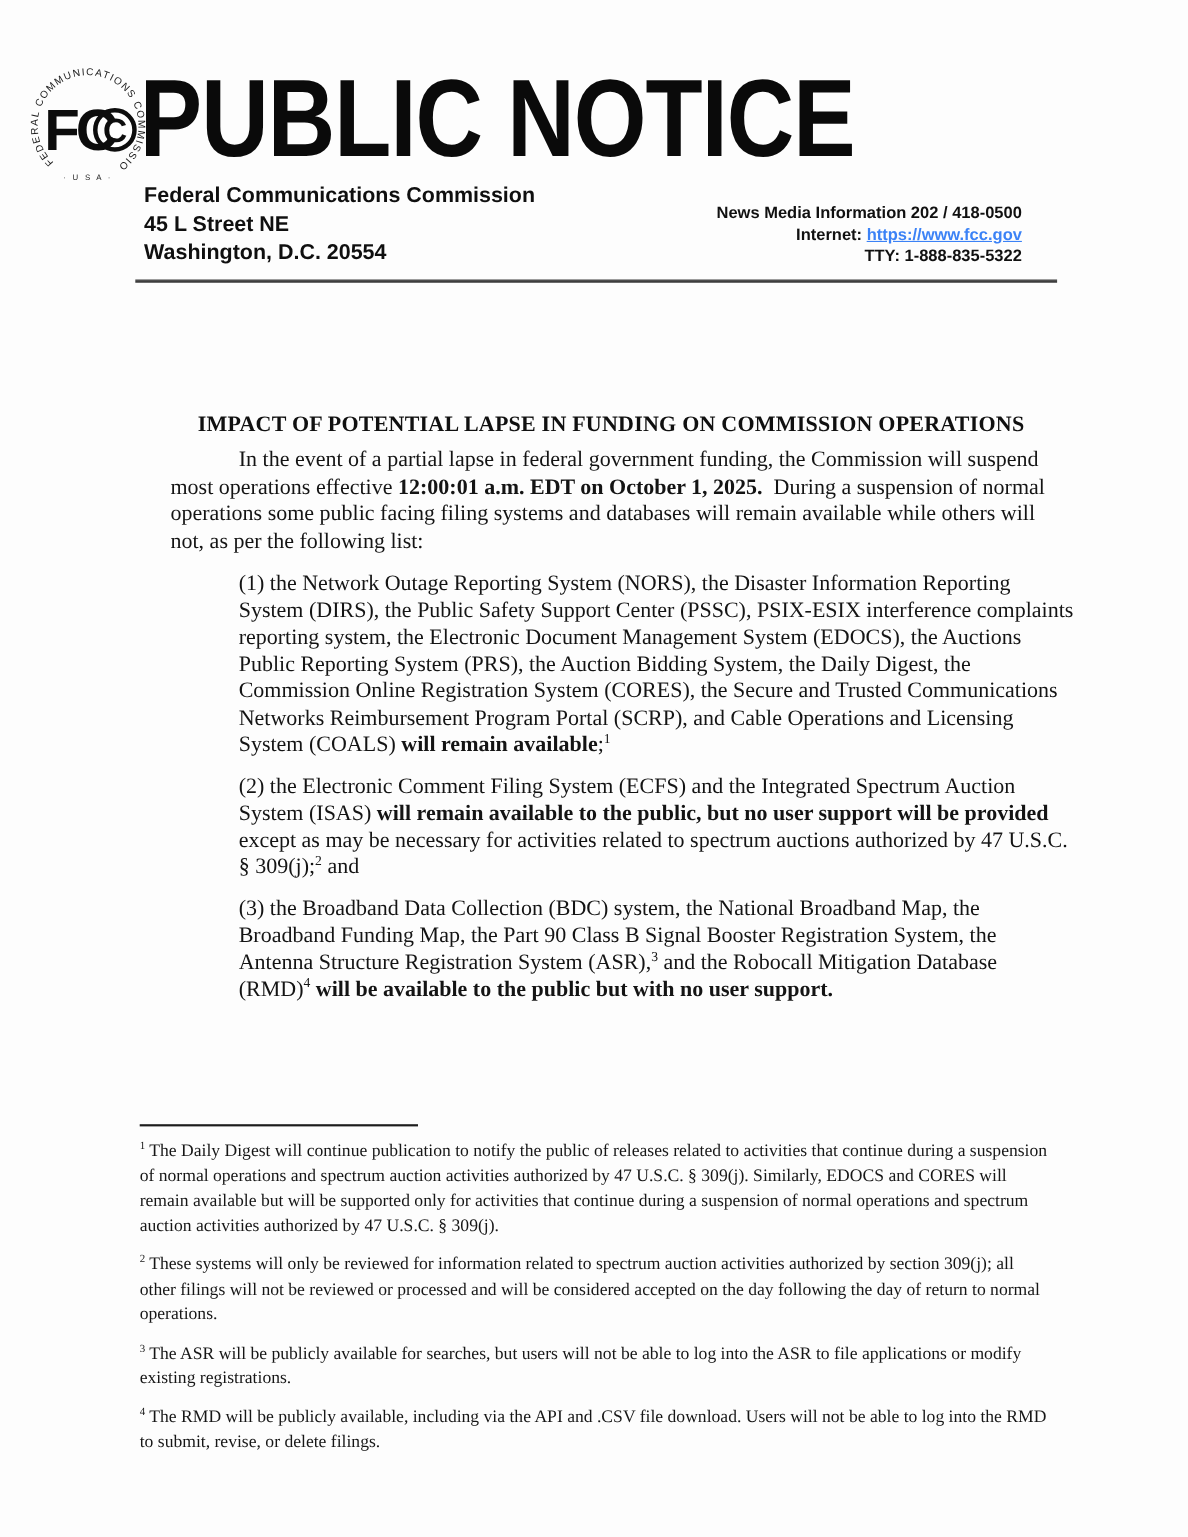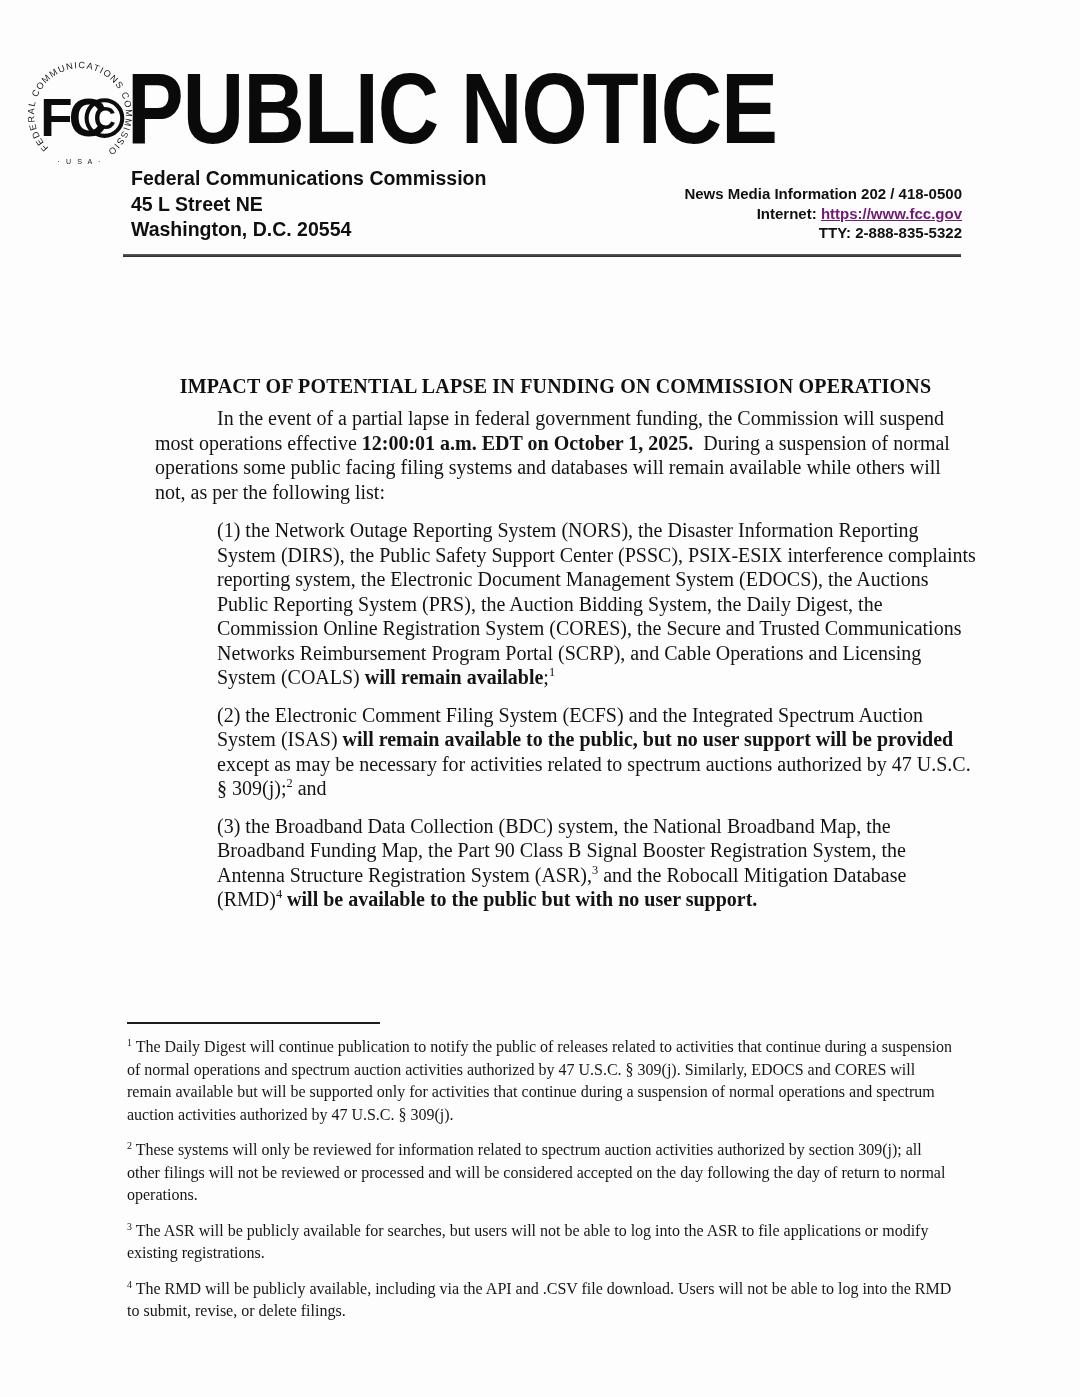--- a/index.html
+++ b/index.html
@@ -15,25 +15,25 @@
     font-family:"Liberation Sans",sans-serif;font-weight:bold;
     font-size:100px;line-height:1.05;letter-spacing:-1px;color:#0a0a0a;
     transform:scaleX(0.85);transform-origin:left top;white-space:nowrap;
   }
   .agency{
     position:absolute;left:131px;top:166px;
     font-family:"Liberation Sans",sans-serif;font-weight:bold;
     font-size:19.5px;line-height:25.5px;color:#0f0f0f;
   }
   .contact{
-    position:absolute;right:118px;top:184px;text-align:right;
+    position:absolute;right:151px;top:184px;text-align:right;
     font-family:"Liberation Sans",sans-serif;font-weight:bold;
     font-size:15px;line-height:19.5px;color:#101010;margin-left:20px;
   }
-  .contact a{color:#701a75;text-decoration:underline;}
+  .contact a{color:#3b82f6;text-decoration:underline;}
   .hdr-rule{position:absolute;left:123px;top:254px;width:838px;height:3px;
     background:linear-gradient(#606060,#2a2a2a);}
   
   .release{
     position:absolute;right:128px;top:276px;text-align:right;
     font-weight:bold;font-size:21px;line-height:32px;color:#0d0d0d;
   }
   
   .notice-title{
     position:absolute;left:127px;top:355px;width:821px;margin:18px;
@@ -82,21 +82,21 @@
 
   <div class="agency">
     <div>Federal Communications Commission</div>
     <div>45 L Street NE</div>
     <div>Washington, D.C. 20554</div>
   </div>
 
   <div class="contact">
     <div>News Media Information 202 / 418-0500</div>
     <div><span>Internet: </span><a href="#" title="https://www.fcc.gov">https://www.fcc.gov</a></div>
-    <div>TTY: 2-888-835-5322</div>
+    <div>TTY: 1-888-835-5322</div>
   </div>
 
   <div class="hdr-rule"></div>
 
 
   <h2 class="notice-title">IMPACT OF POTENTIAL LAPSE IN FUNDING ON COMMISSION OPERATIONS</h2>
 
   <main class="body">
     <p class="intro"><span>In the event of a partial lapse in federal government funding, the Commission will suspend most operations effective </span><span class="run-b">12:00:01 a.m. EDT on October 1, 2025.</span><span>&nbsp; During a suspension of normal operations some public facing filing systems and databases will remain available while others will not, as per the following list:</span></p>
     <p class="item"><span>(1) the Network Outage Reporting System (NORS), the Disaster Information Reporting System (DIRS), the Public Safety Support Center (PSSC), PSIX-ESIX interference complaints reporting system, the Electronic Document Management System (EDOCS), the Auctions Public Reporting System (PRS), the Auction Bidding System, the Daily Digest, the Commission Online Registration System (CORES), the Secure and Trusted Communications Networks Reimbursement Program Portal (SCRP), and Cable Operations and Licensing System (COALS) </span><span class="run-bu">will remain available</span><span>;</span><sup>1</sup></p>

